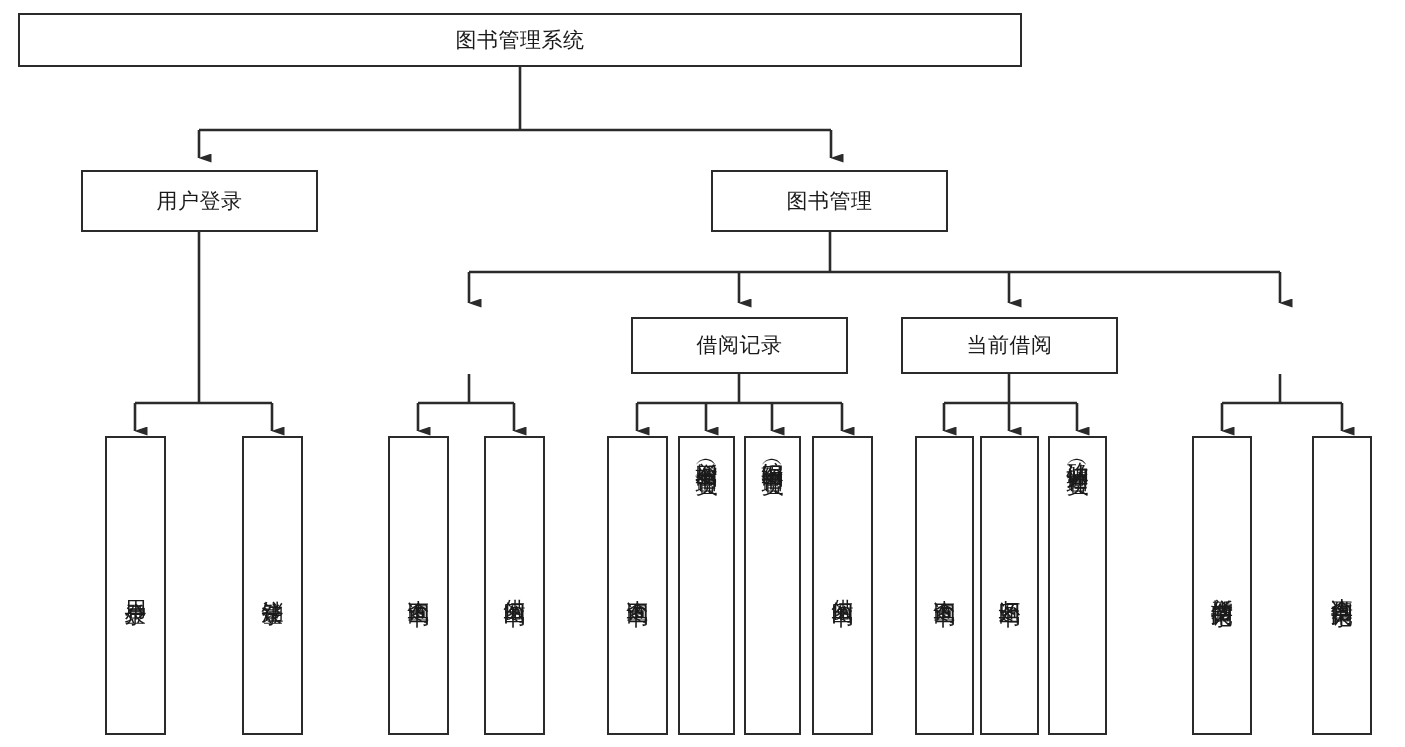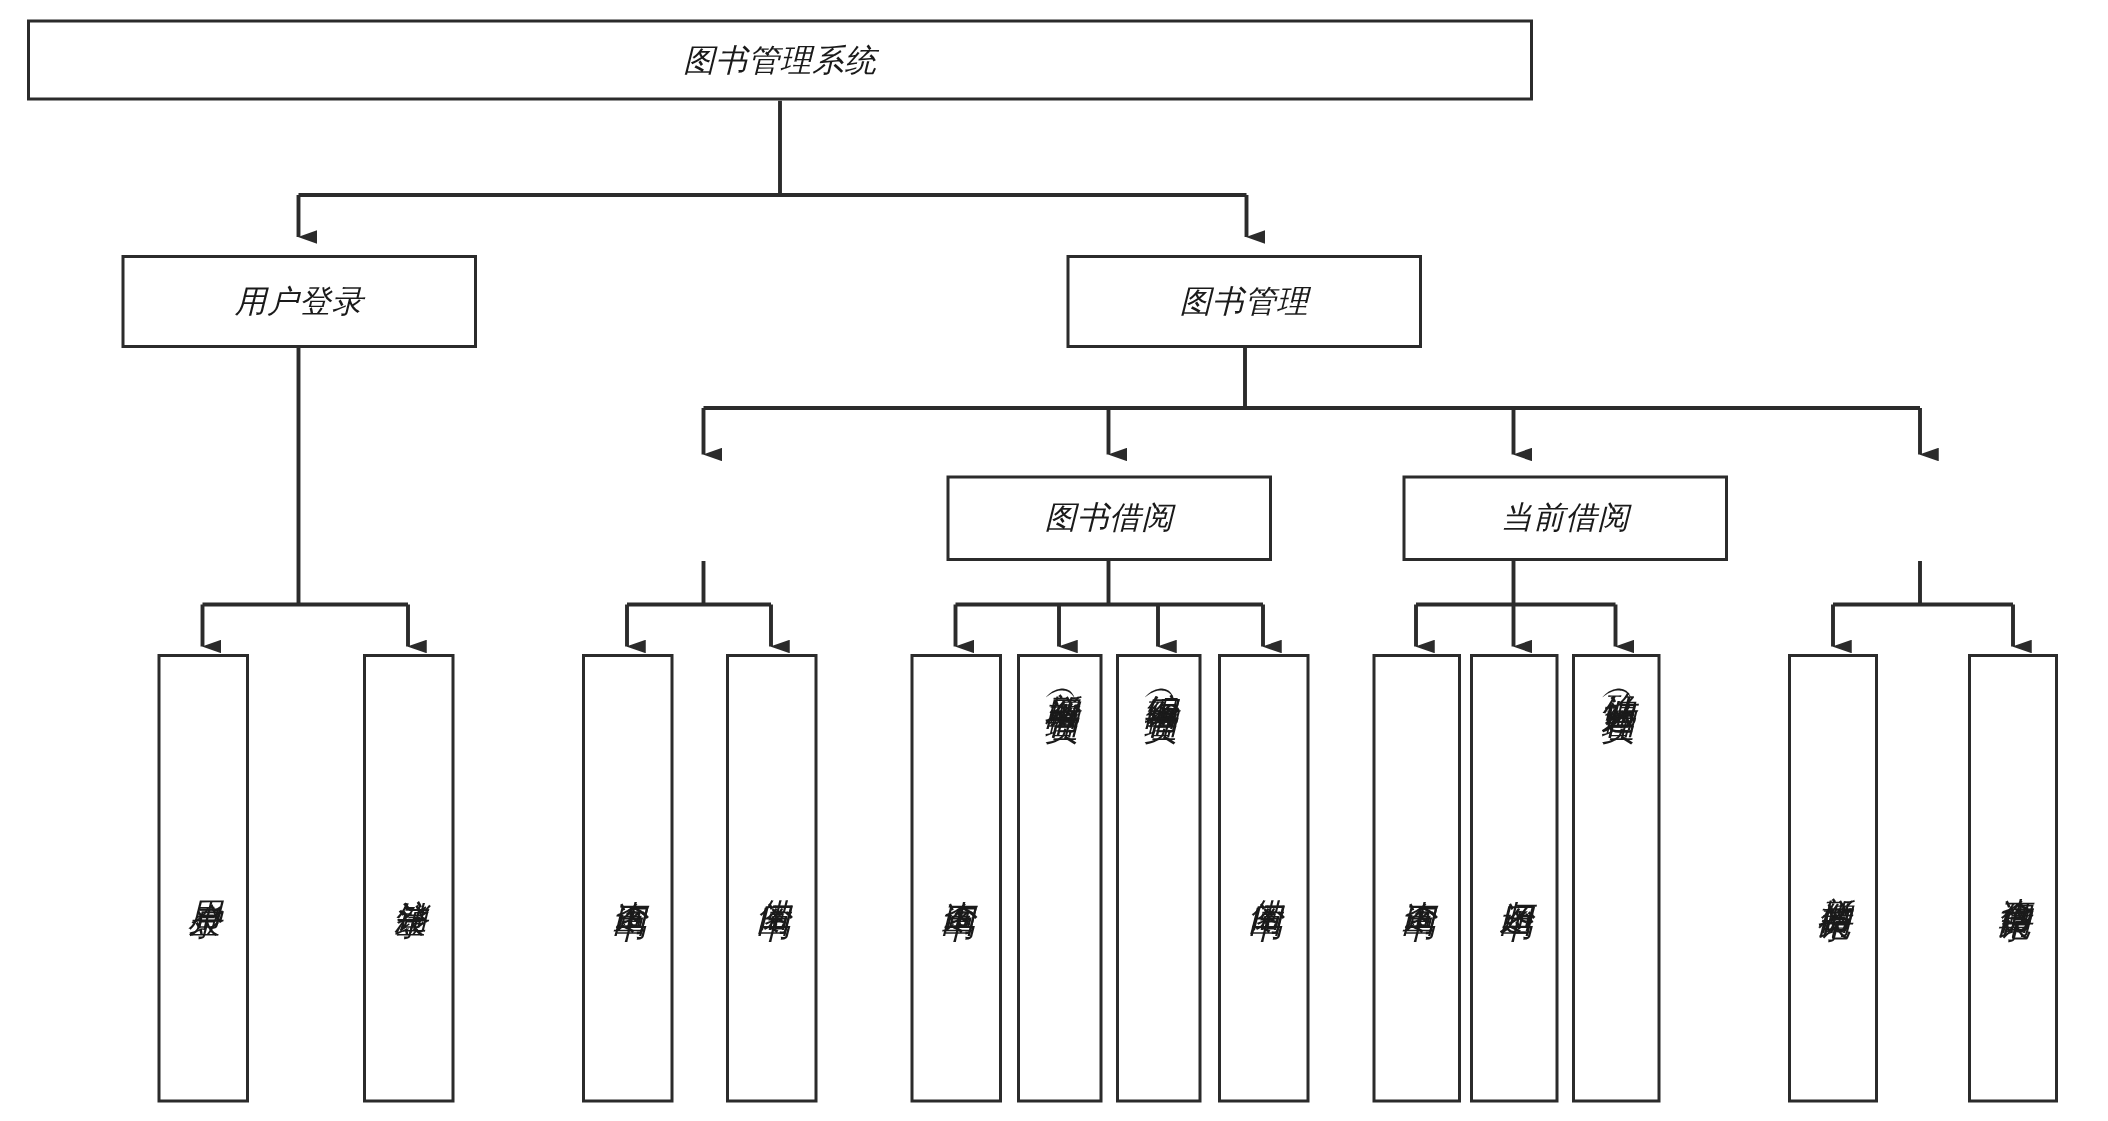--- a/index.html
+++ b/index.html
@@ -35,21 +35,20 @@
     display: flex;
     align-items: center;
     justify-content: center;
     overflow: hidden;
   }
   .node .label {
     color: #1a1a1a;
     text-align: left;
     line-height: 1.08;
     white-space: pre-wrap;
-    font-style: italic;
   }
   .node.horizontal .label {
     font-size: 21px;
     letter-spacing: 0.5px;
   }
   .node.vertical {
     align-items: flex-start;
     justify-content: center;
     padding-top: 6px;
   }
@@ -149,24 +148,24 @@
   <div class="node horizontal" style="left:81px; top:170px; width:237px; height:62px;">
     <span class="label">用户登录</span>
   </div>
 
   <div class="node horizontal" style="left:711px; top:170px; width:237px; height:62px;">
     <span class="label">图书管理</span>
   </div>
 
 
   <div class="node horizontal" style="left:631px; top:317px; width:217px; height:57px;">
-    <span class="label">图书借阅</span>
-  </div>
-
-  <div class="node horizontal" style="left:901px; top:317px; width:217px; height:57px;margin-left:34px;">
+    <span class="label">借阅记录</span>
+  </div>
+
+  <div class="node horizontal" style="left:901px; top:317px; width:217px; height:57px;">
     <span class="label">当前借阅</span>
   </div>
 
 
   <div class="node vertical centered" style="left:105px; top:436px; width:61px; height:299px;">
     <span class="label">用户登录</span>
   </div>
 
   <div class="node vertical centered" style="left:242px; top:436px; width:61px; height:299px;">
     <span class="label">注销登录</span>

